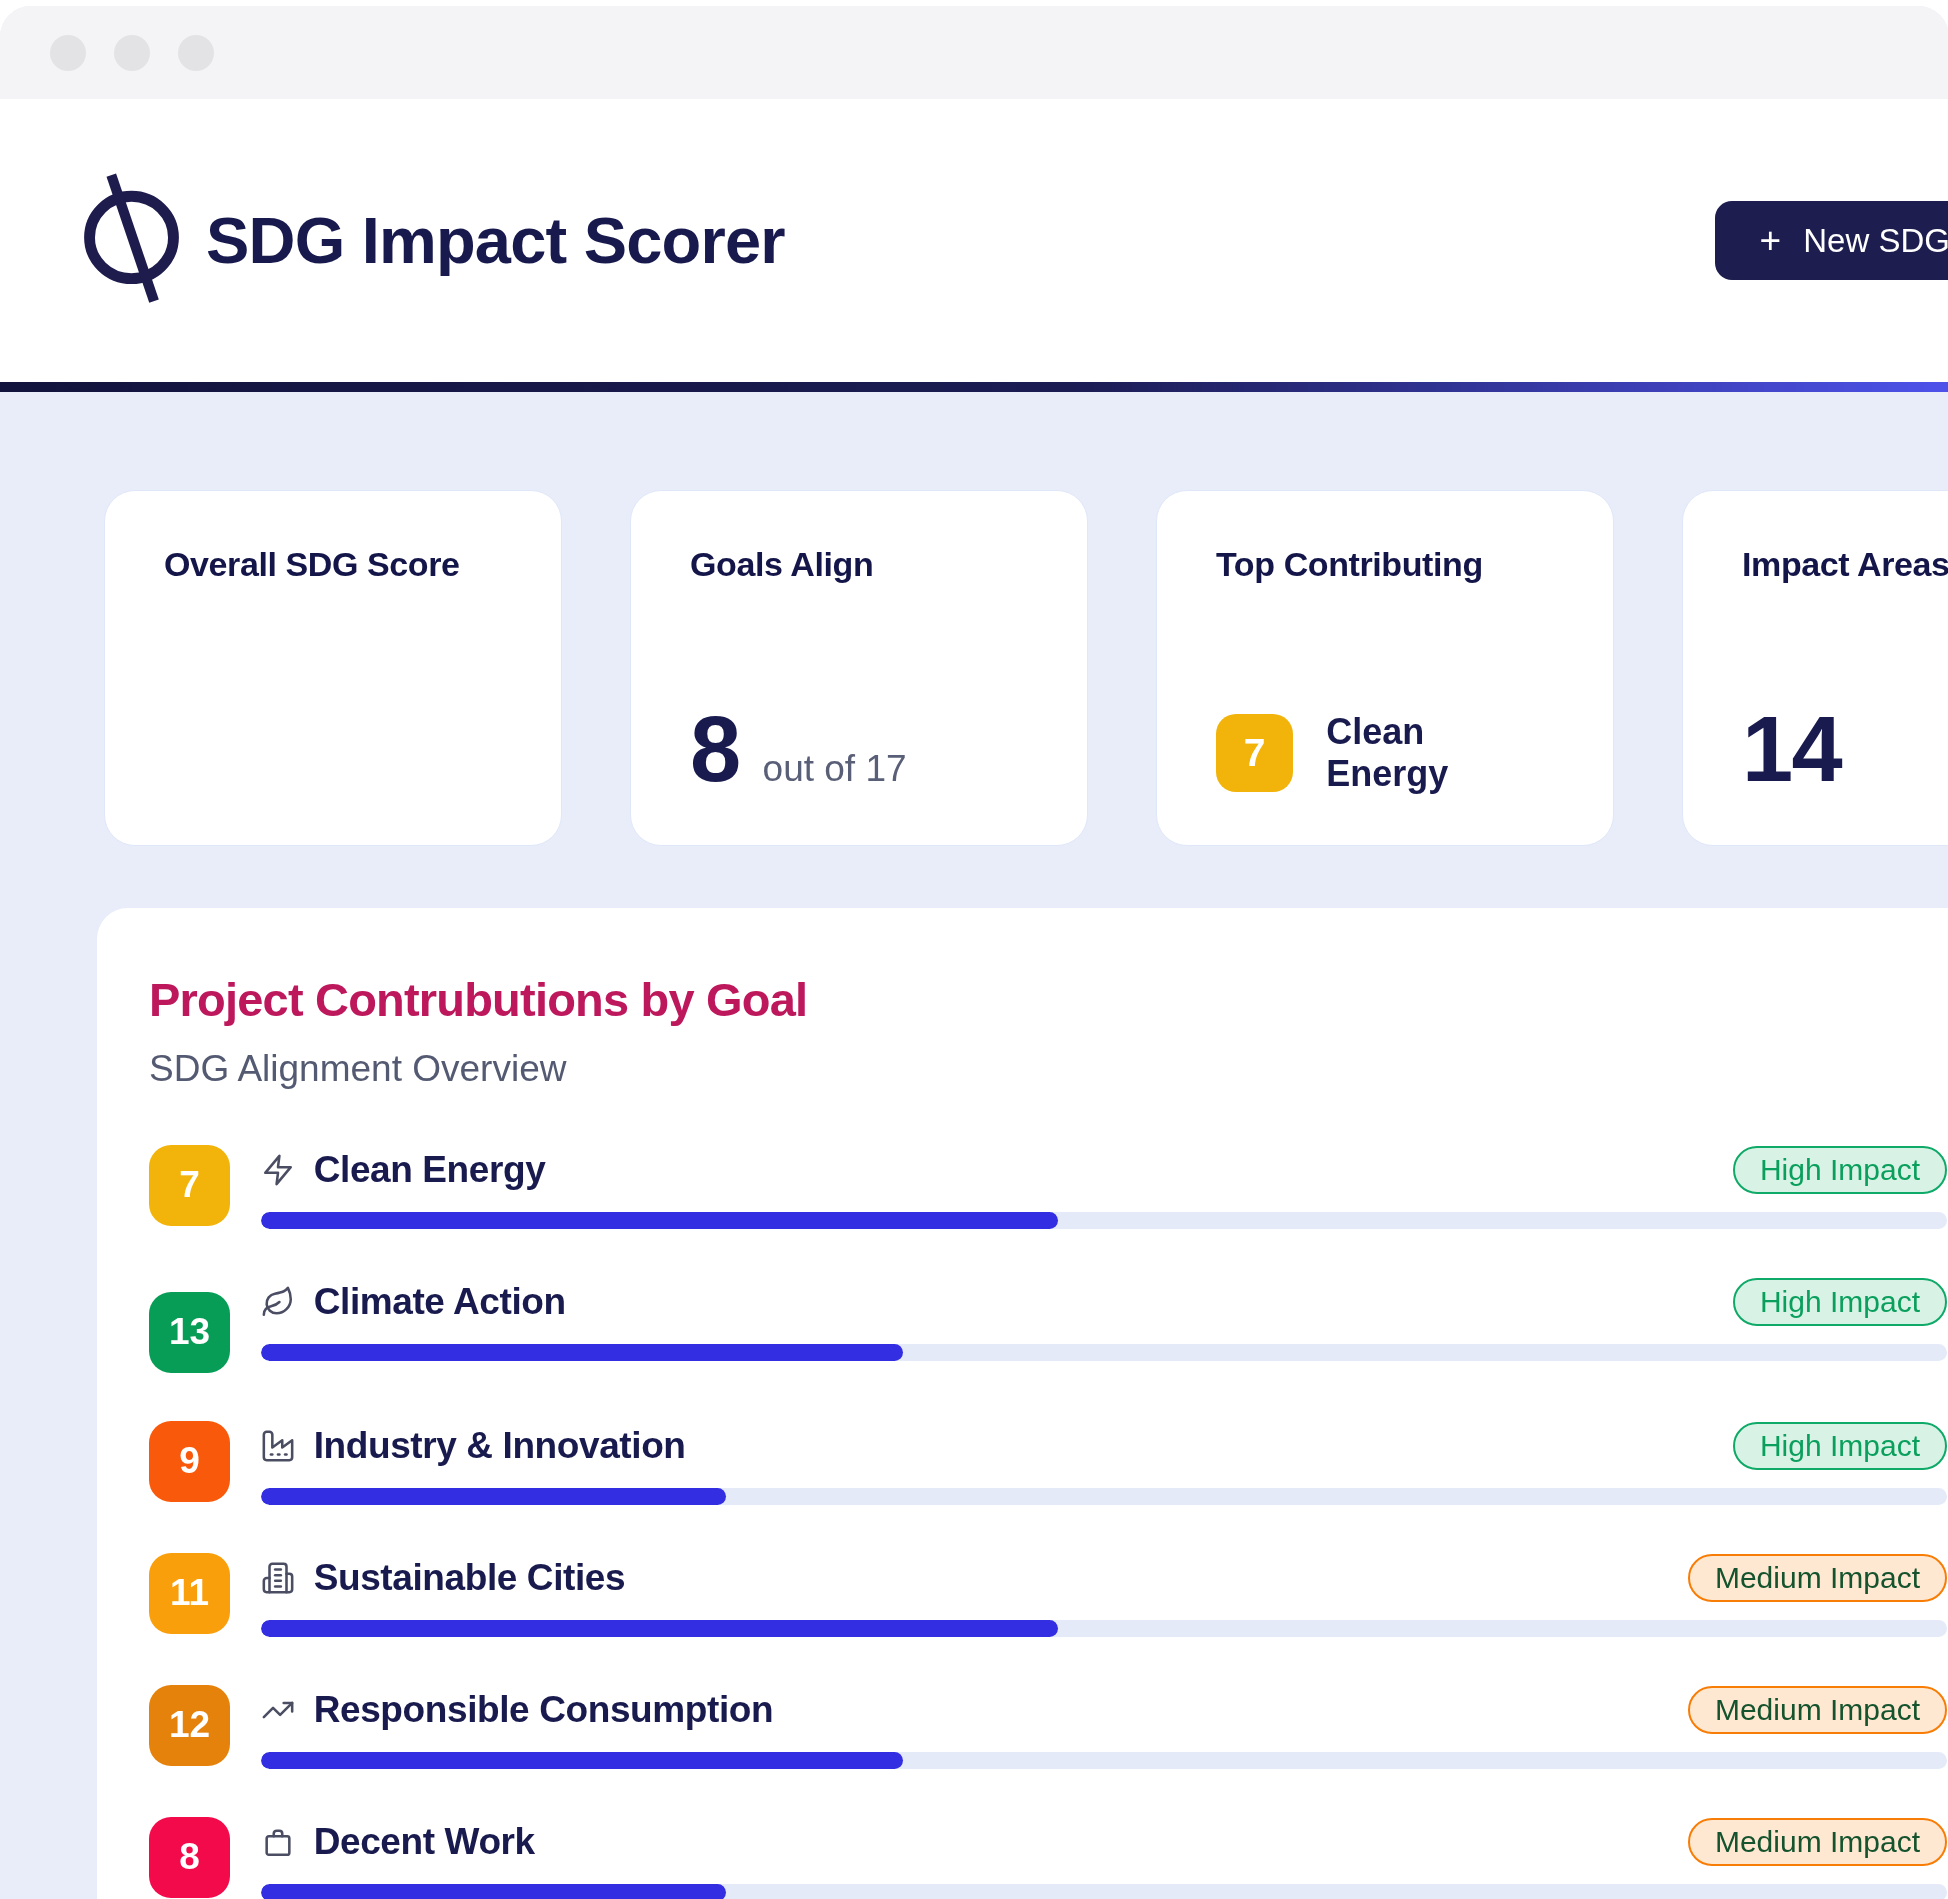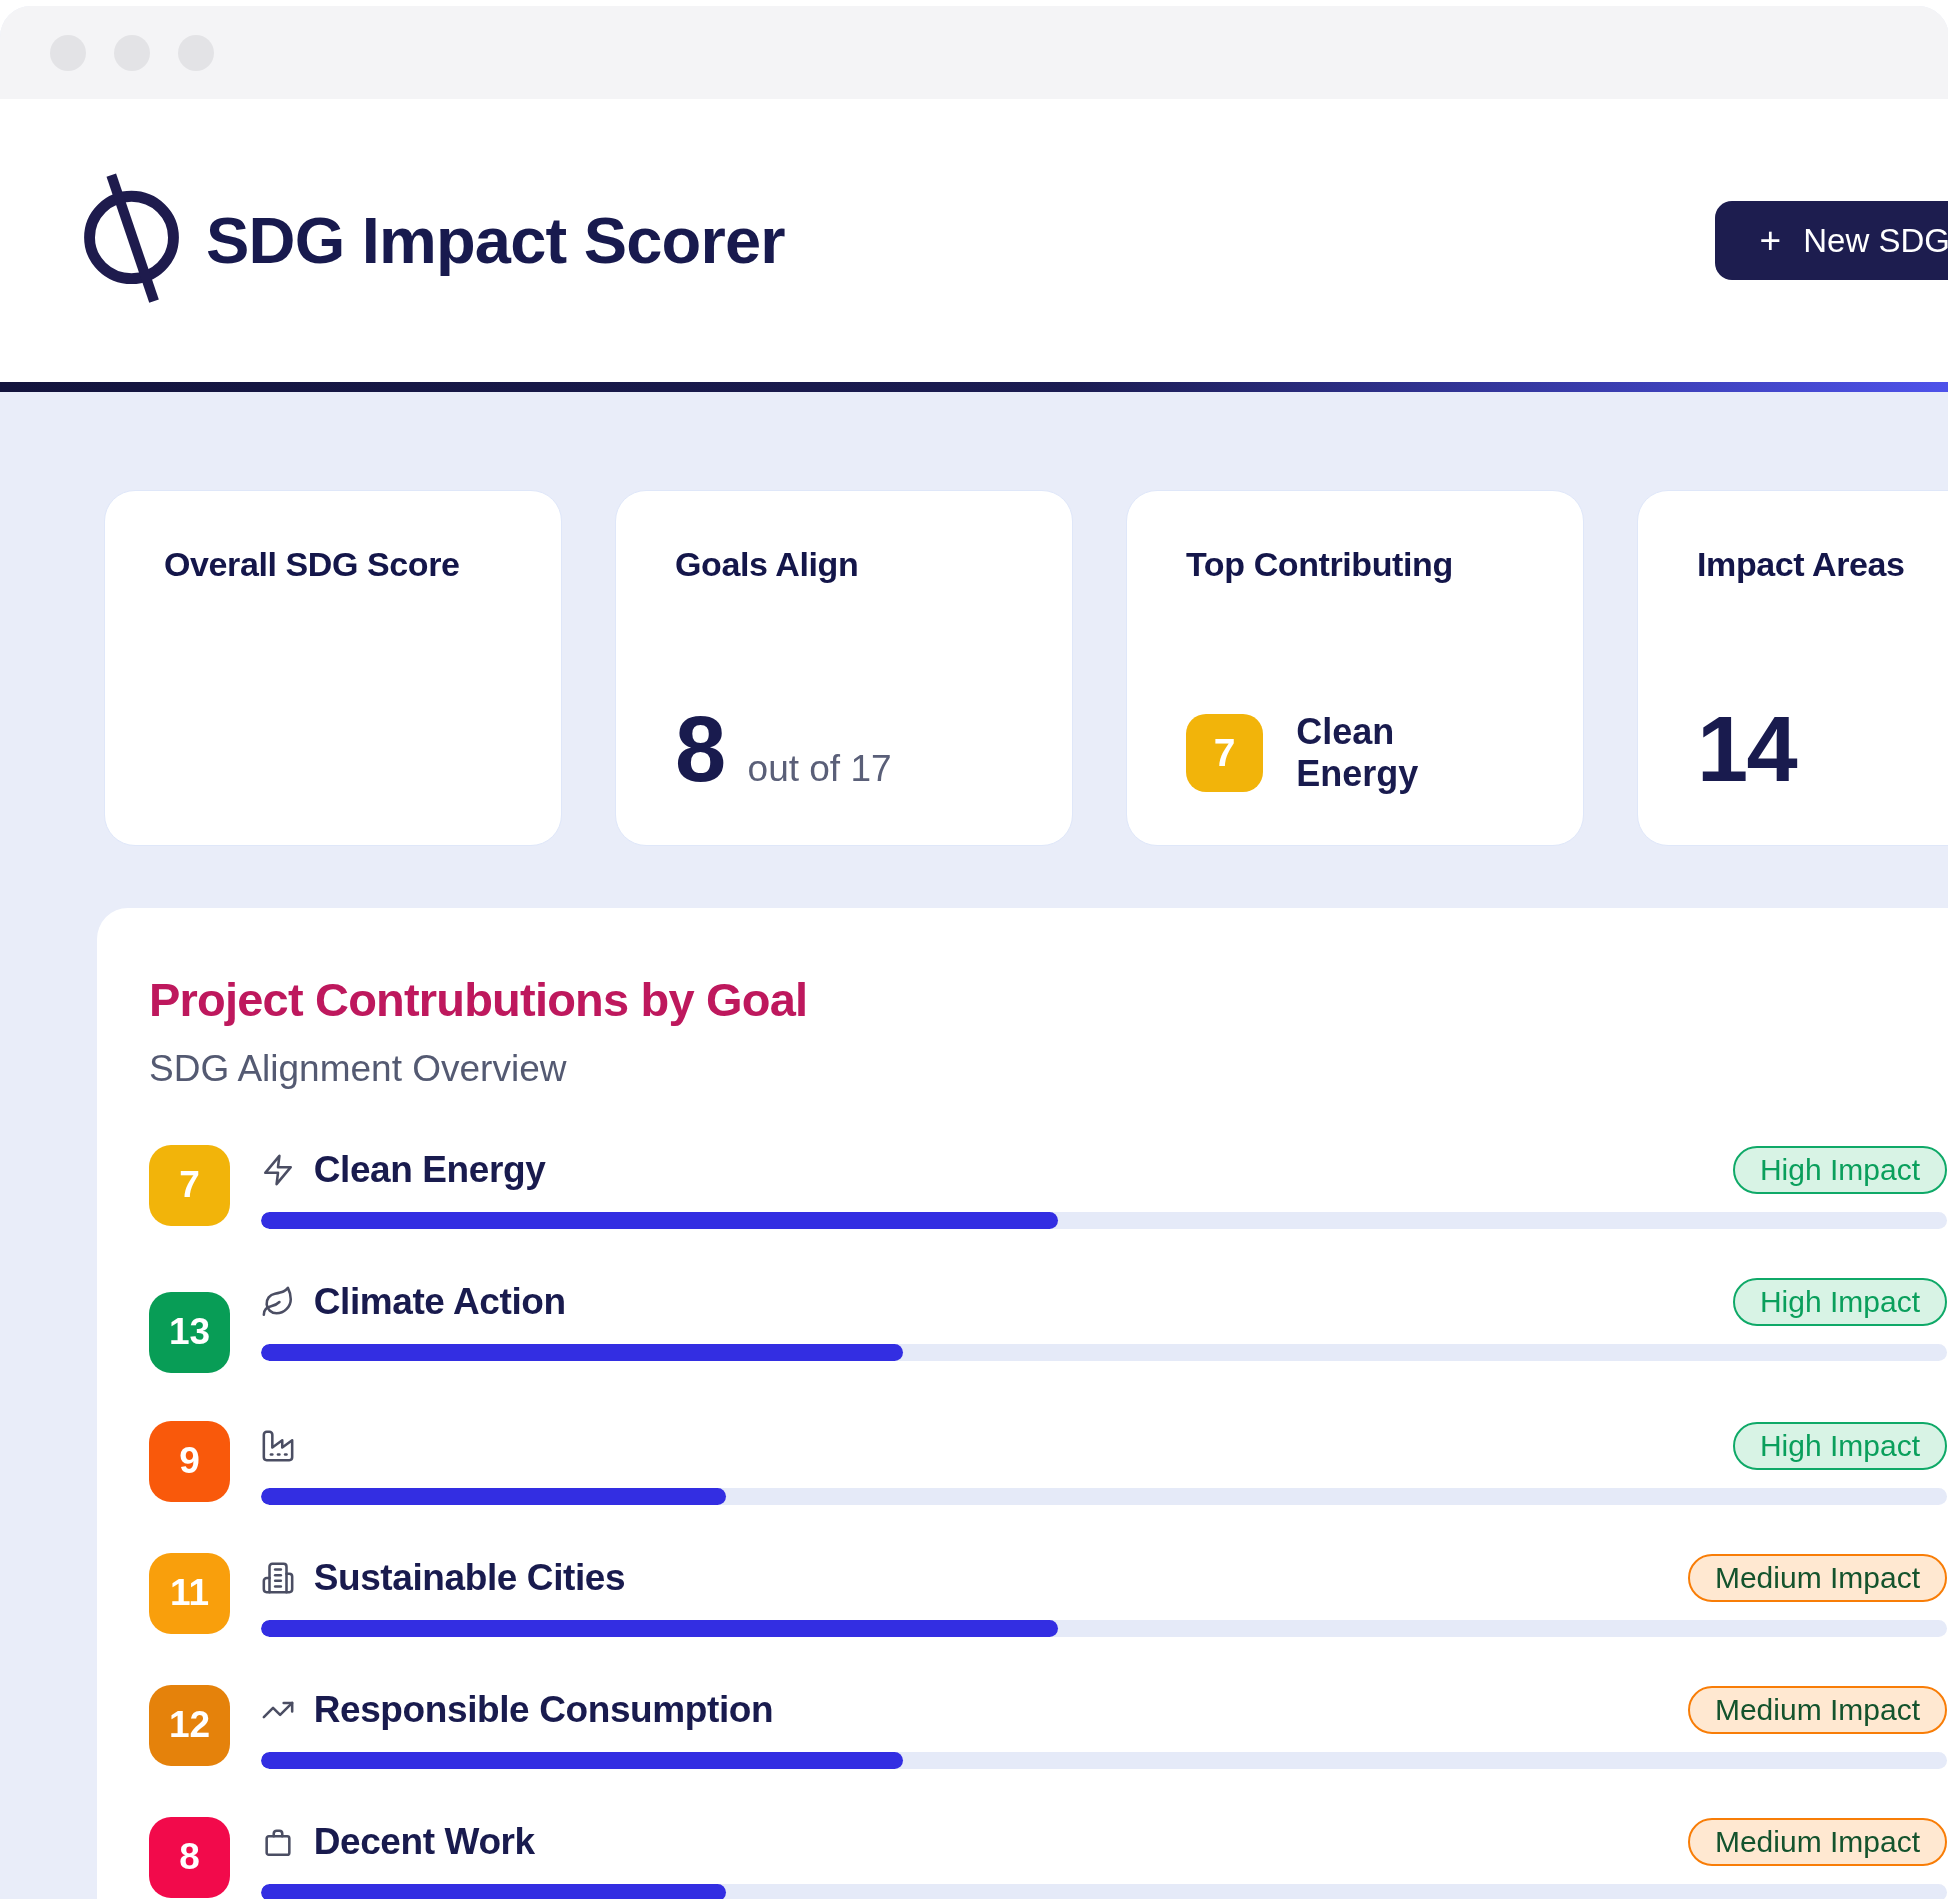--- a/index.html
+++ b/index.html
@@ -18,21 +18,21 @@
   .titles { margin-left:24px; }
   .app-title { font-size:65px; font-weight:700; color:#181A4E; letter-spacing:-0.8px; line-height:1.05; }
   .app-sub { margin-top:17px; font-size:39px; font-weight:400; color:#20234F; letter-spacing:-0.4px; }
   .new-btn { margin-left:auto; margin-right:-233px; height:79px; border:none; cursor:pointer;
              background:#1D1D4F; color:#ffffff; border-radius:17px; display:flex; align-items:center;
              gap:22px; padding:0 45px; font-size:33px; font-weight:500;
              font-family:"Liberation Sans", sans-serif; white-space:nowrap; }
   .new-btn .plus { font-size:37px; font-weight:400; line-height:1; }
   .gradient-bar { height:10px; background:linear-gradient(90deg,#13143D 0%,#1B1C52 55%,#4E52EA 100%); }
   
-  .cards { display:flex; gap:53px; margin:98px 0 0 104px; }
+  .cards { display:flex; gap:68px; margin:98px 0 0 104px; }
   .card { width:458px; height:356px; flex:0 0 auto; background:#ffffff;
           border:1.6px solid #DFE7F9; border-radius:31px; padding:54px 59px 50px 59px;
           display:flex; flex-direction:column; }
   .card-title { font-size:34px; font-weight:600; color:#14164A; letter-spacing:-0.4px; }
   .card-value { margin-top:auto; display:flex; align-items:baseline; }
   .big { font-size:92px; font-weight:700; color:#191B4E; letter-spacing:-1.6px; line-height:1; }
   .big.blue { color:#4341F2; }
   .suffix { font-size:37px; font-weight:500; color:#5A5F78; }
   .suffix.spaced { margin-left:23px; }
   .card-value.with-badge { align-items:center; }
@@ -162,20 +162,21 @@
         <div class="goal-body">
           <div class="goal-head">
             <span class="goal-icon">
                 <svg viewBox="0 0 24 24" fill="none" stroke="currentColor" stroke-width="1.8" stroke-linecap="round" stroke-linejoin="round">
                   <path d="M2 20a2 2 0 0 0 2 2h16a2 2 0 0 0 2-2V8l-7 5V8l-7 5V4a2 2 0 0 0-2-2H4a2 2 0 0 0-2 2Z"></path>
                   <path d="M17 18h1"></path>
                   <path d="M12 18h1"></path>
                   <path d="M7 18h1"></path>
                 </svg>
               </span>
+            <span class="goal-label">Industry &amp; Innovation</span>
             <span class="impact-pill high">High Impact</span>
           </div>
           <div class="bar-track">
             <div class="bar-fill" style="width: 465px;"></div>
           </div>
         </div>
       </div>
 
       <div class="goal-row">
         <div class="goal-badge" style="background: rgb(249, 159, 12);">11</div>

